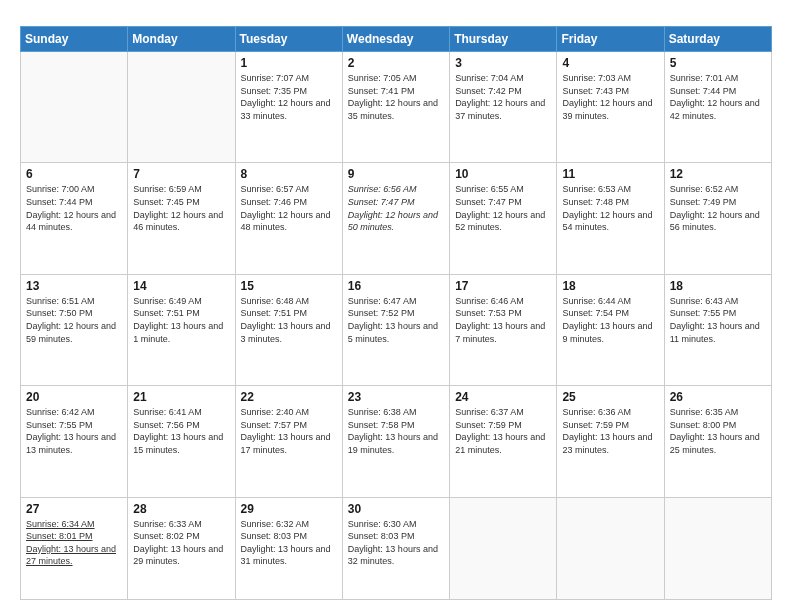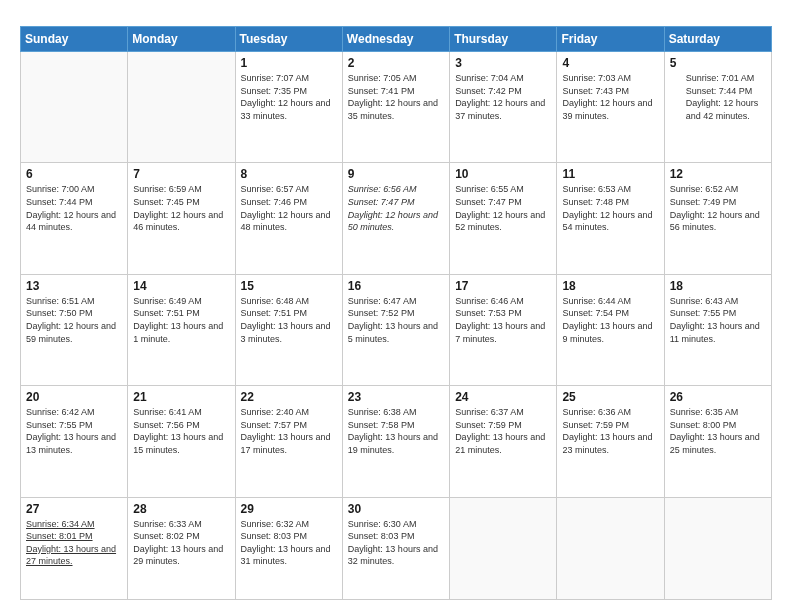--- a/index.html
+++ b/index.html
@@ -134,21 +134,21 @@
 Daylight: 12 hours and 37 minutes.</div>
           </td>
           <td>
             <span class="day-num">4</span>
             <div class="day-info" style="white-space: pre-line;">Sunrise: 7:03 AM
 Sunset: 7:43 PM
 Daylight: 12 hours and 39 minutes.</div>
           </td>
           <td>
             <span class="day-num">5</span>
-            <div class="day-info" style="white-space: pre-line; margin-left: 16px;">Sunrise: 7:01 AM
+            <div class="day-info" style="white-space: pre-line;">Sunrise: 7:01 AM
 Sunset: 7:44 PM
 Daylight: 12 hours and 42 minutes.</div>
           </td>
         </tr>
         <tr>
           <td>
             <span class="day-num">6</span>
             <div class="day-info" style="white-space: pre-line;">Sunrise: 7:00 AM
 Sunset: 7:44 PM
 Daylight: 12 hours and 44 minutes.</div>

